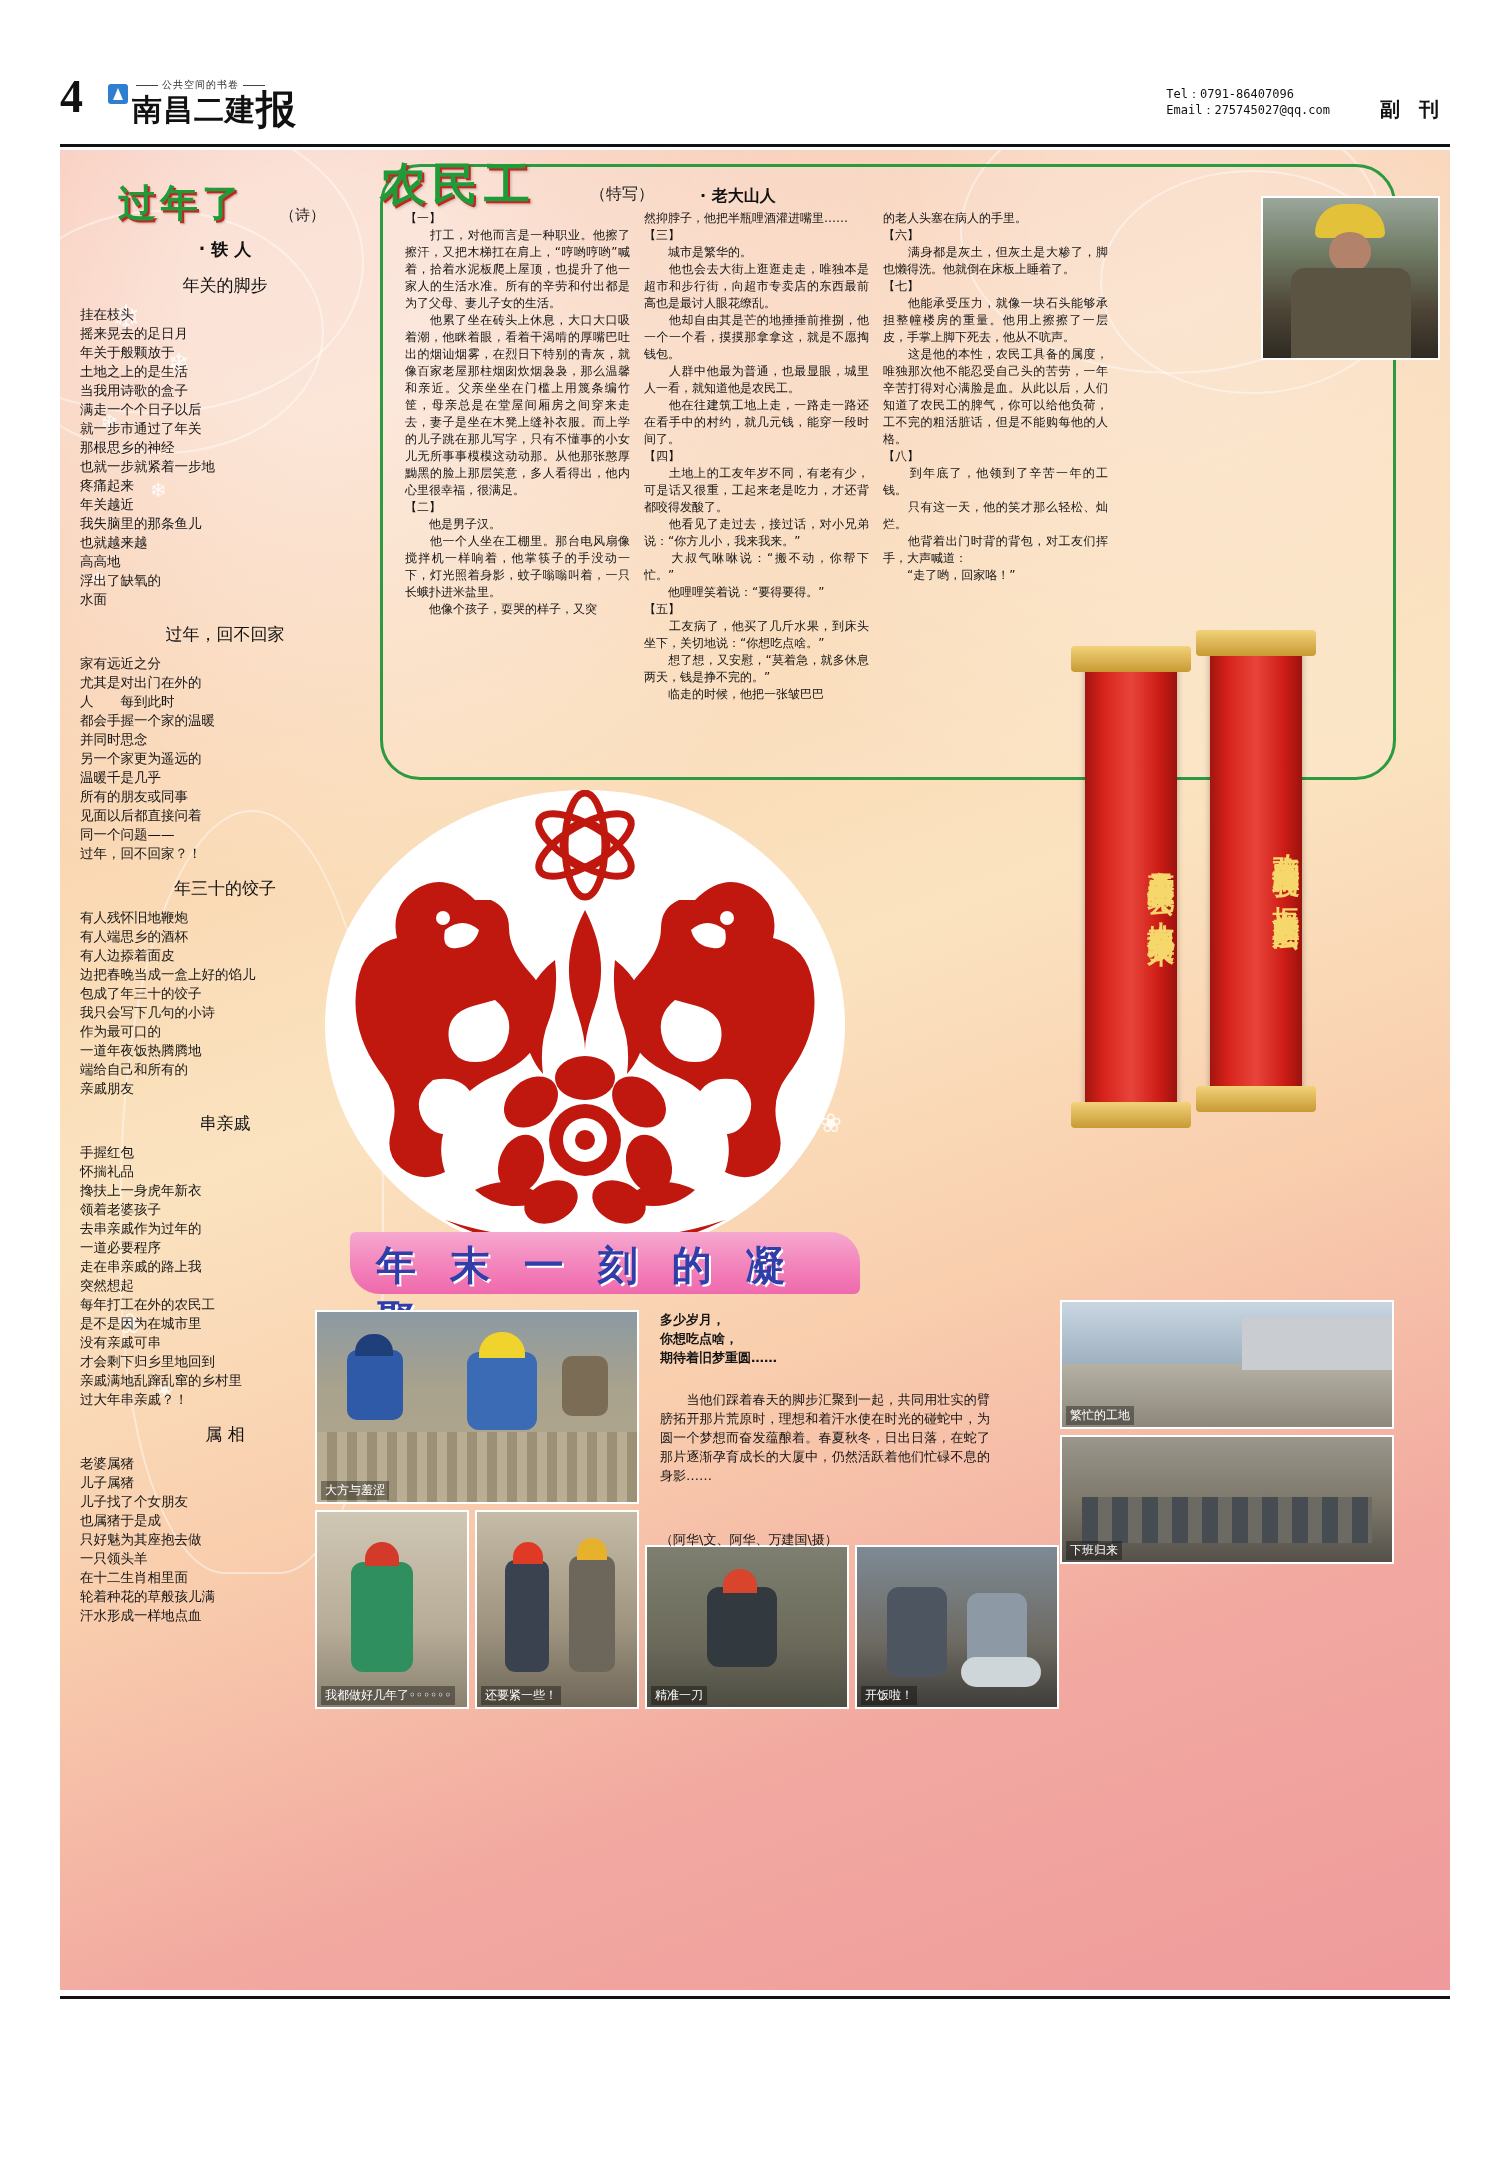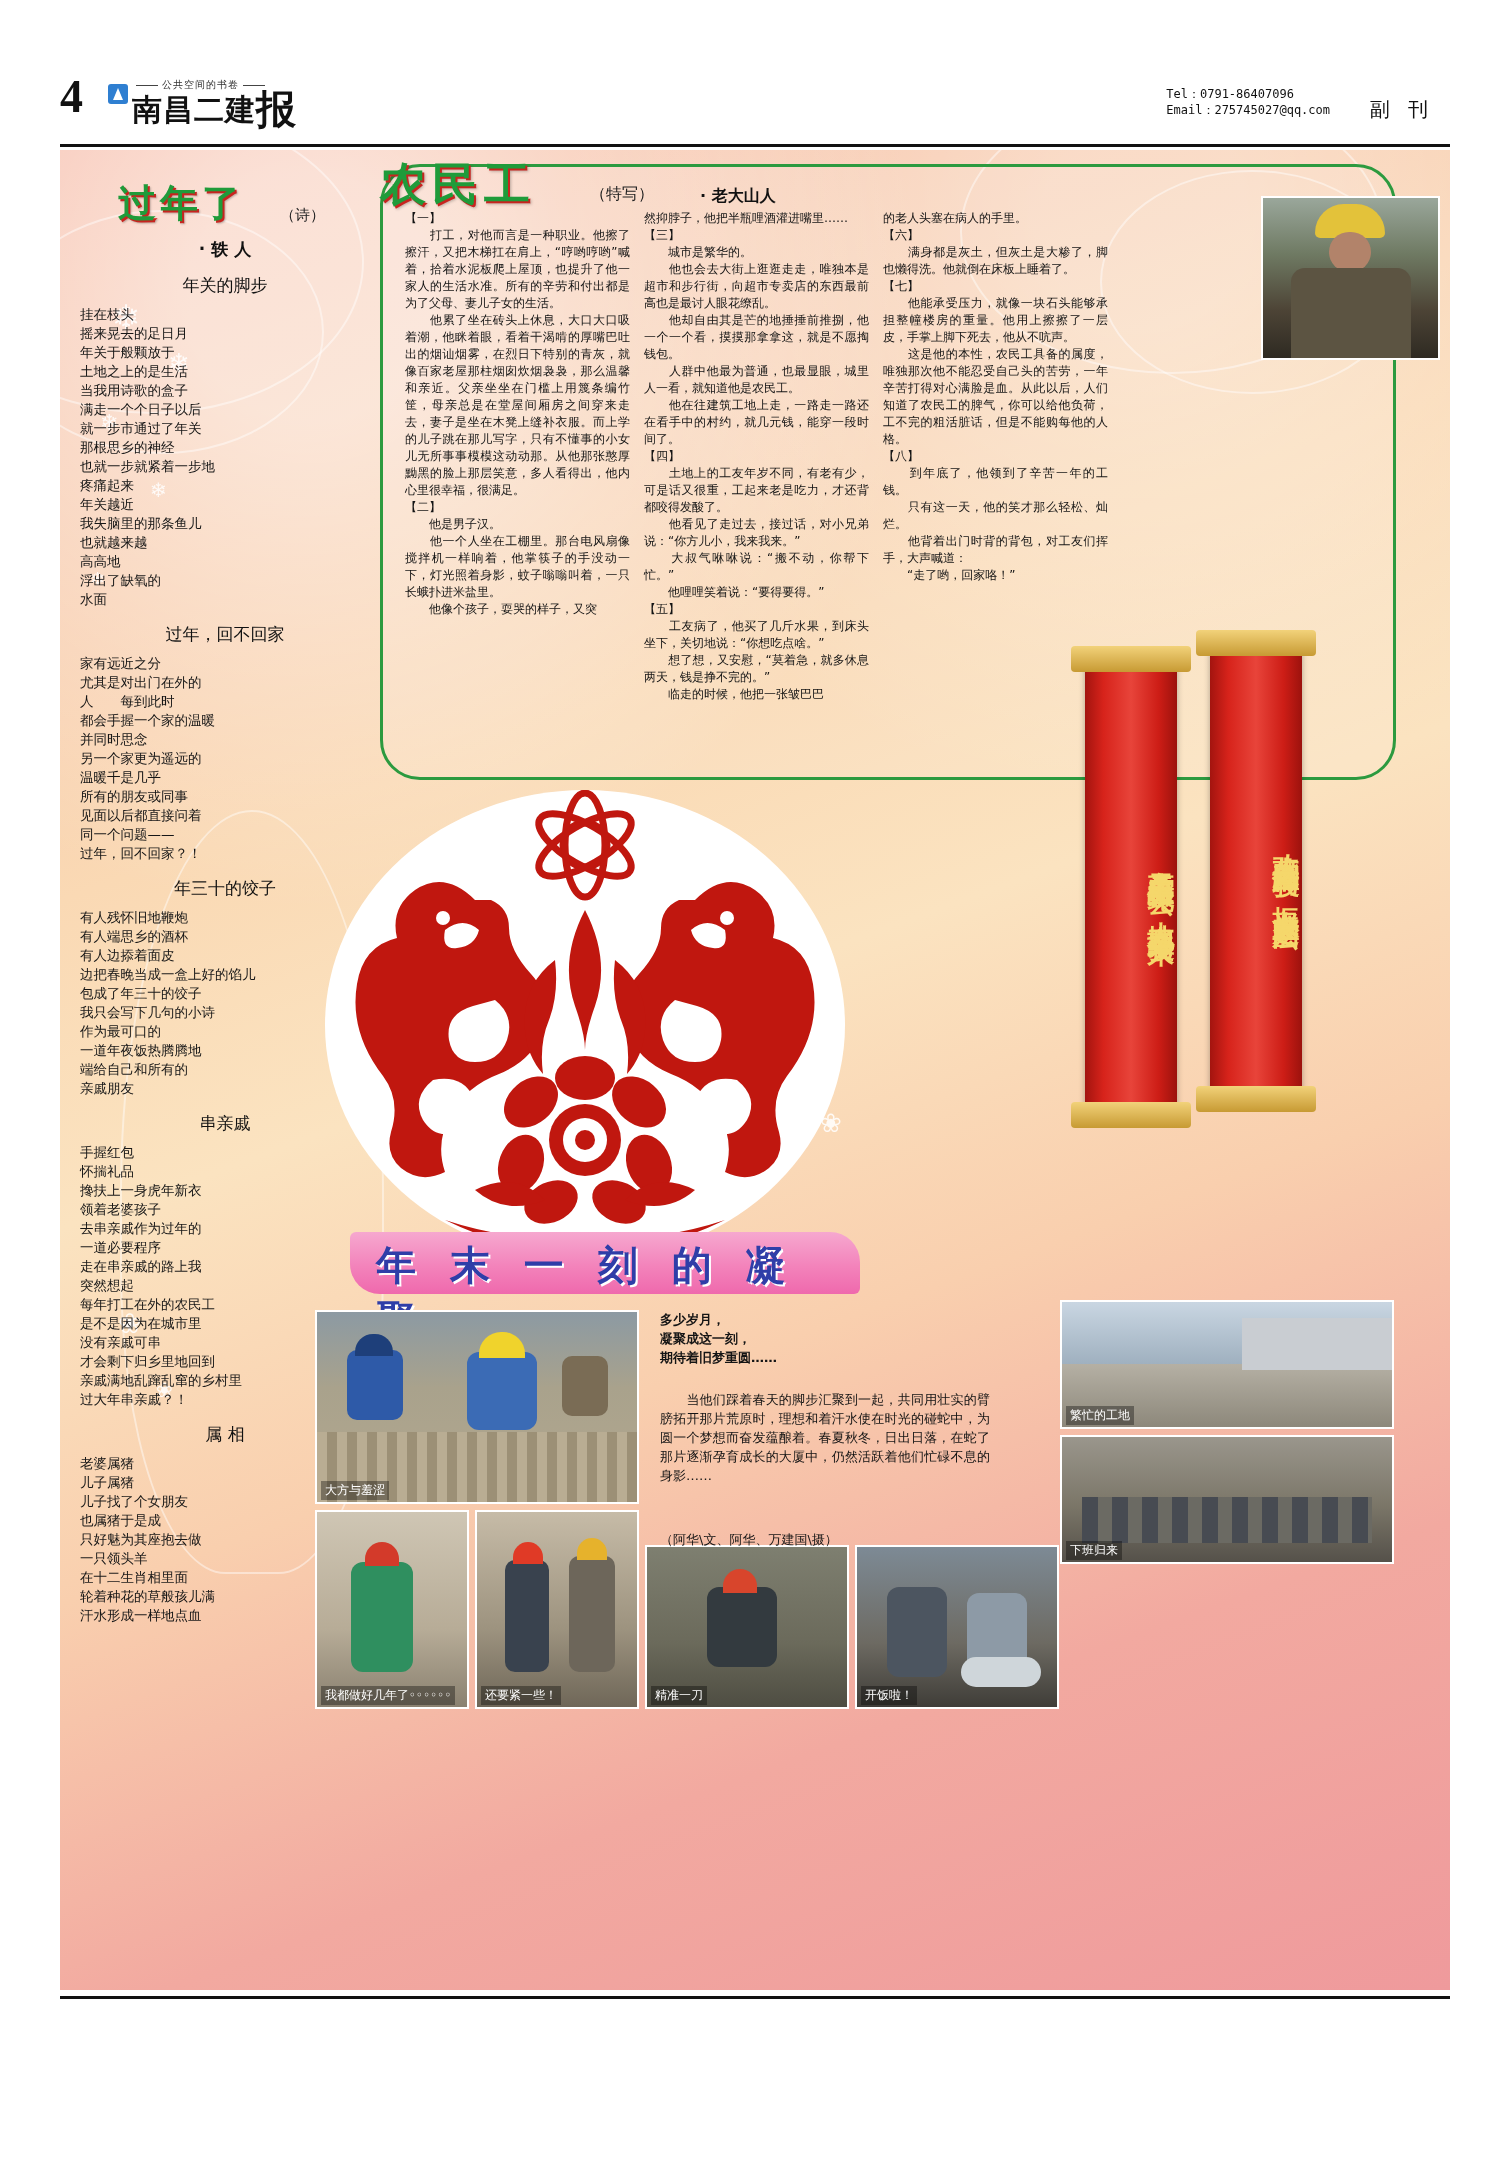--- a/index.html
+++ b/index.html
@@ -9,21 +9,21 @@
   
   .masthead{position:absolute;left:60px;top:70px;width:1390px;height:70px;}
   .pg-num{position:absolute;left:0;top:0;font-size:46px;font-weight:bold;color:#111;font-family:"Liberation Serif",serif;}
   .logo-mark{position:absolute;left:48px;top:14px;width:20px;height:20px;background:#2f7fd1;border-radius:3px;}
   .logo-mark:after{content:"";position:absolute;left:5px;top:4px;width:10px;height:12px;background:#fff;clip-path:polygon(50% 0,100% 100%,0 100%);}
   .logo-top{position:absolute;left:72px;top:8px;font-size:10px;color:#333;letter-spacing:1px;}
   .logo-top .dash{display:inline-block;width:22px;height:1px;background:#444;vertical-align:middle;margin:0 4px;}
   .logo-name{position:absolute;left:72px;top:20px;font-size:30px;font-weight:bold;color:#111;font-family:"DejaVu Serif",serif;letter-spacing:1px;}
   .logo-bao{position:absolute;left:196px;top:12px;font-size:40px;font-weight:bold;color:#111;font-family:"DejaVu Serif",serif;}
   .contact{position:absolute;right:120px;top:16px;font-size:12px;color:#111;line-height:16px;font-family:"DejaVu Sans Mono",monospace;}
-  .supplement{position:absolute;right:16px;top:26px;font-size:20px;font-weight:normal;color:#111;letter-spacing:6px;}
+  .supplement{position:absolute;right:5px;top:26px;font-size:20px;font-weight:bold;color:#111;letter-spacing:6px;}
   .rule{position:absolute;left:60px;top:144px;width:1390px;height:3px;background:#111;}
 
   
   .canvas{position:absolute;left:60px;top:150px;width:1390px;height:1840px;
      background:
       radial-gradient(circle at 18% 8%, rgba(255,255,255,.55) 0 6%, rgba(255,255,255,0) 30%),
       radial-gradient(circle at 78% 4%, rgba(255,255,255,.35) 0 5%, rgba(255,255,255,0) 28%),
       linear-gradient(160deg,#f6b8a4 0%,#f7c6a8 14%,#fad9b4 32%,#fbe3c0 46%,#f9cfae 62%,#f2a9a0 80%,#ef9a9c 100%);
      overflow:hidden;}
   .canvas .swirl{position:absolute;border:2px solid rgba(255,255,255,.45);border-radius:50%;}
@@ -353,21 +353,21 @@
       <div class="cap">繁忙的工地</div>
     </div>
 
     <div class="photo" style="left:1000px;top:1285px;width:330px;height:125px;
         background:linear-gradient(180deg,#9a968c 0%,#7b7668 55%,#55514a 100%);">
       <div style="position:absolute;left:20px;top:60px;width:290px;height:46px;background:repeating-linear-gradient(90deg,#474b52 0 16px,#6b6a63 16px 30px);"></div>
       <div class="cap">下班归来</div>
     </div>
 
     <div class="text-block" style="left:600px;top:1160px;width:330px;white-space:pre-line;font-weight:bold;">多少岁月，
-凝聚成这一刻，
+你想吃点啥，
 期待着旧梦重圆……</div>
     <div class="text-block" style="left:600px;top:1240px;width:330px;white-space:pre-line;">　　当他们踩着春天的脚步汇聚到一起，共同用壮实的臂膀拓开那片荒原时，理想和着汗水使在时光的碰蛇中，为圆一个梦想而奋发蕴酿着。春夏秋冬，日出日落，在蛇了那片逐渐孕育成长的大厦中，仍然活跃着他们忙碌不息的身影……</div>
     <div class="text-block" style="left:600px;top:1380px;width:330px;">（阿华\文、阿华、万建国\摄）</div>
 
   </div>
 
   <div class="bottom-rule"></div>
 
 
 </div>

